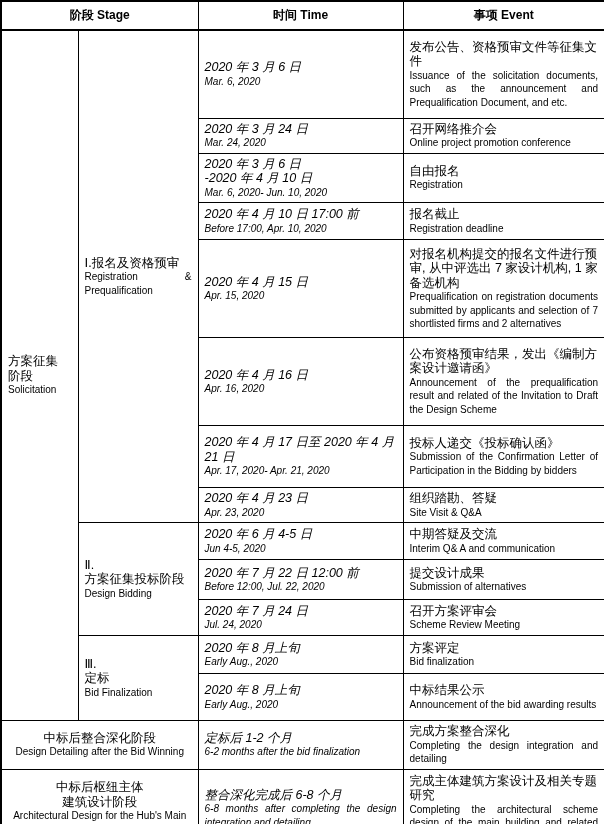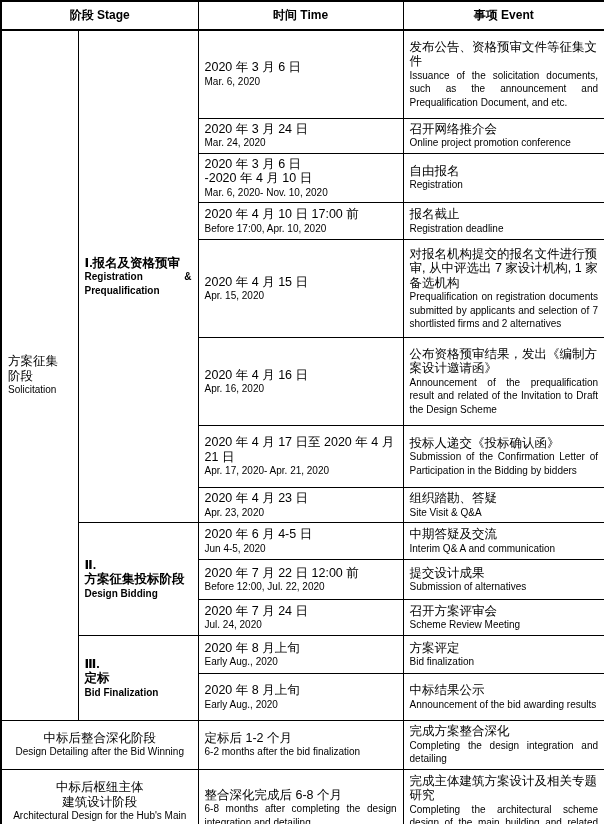--- a/index.html
+++ b/index.html
@@ -51,29 +51,29 @@
     text-justify: inter-word;
   }
   td.stage-outer {
     text-align: left;
     padding: 2px 3px 2px 5px;
     margin-left: 44px;
   }
   td.stage-sub {
     text-align: left;
     padding: 2px 4px 2px 8px;
-    font-weight: bold;
   }
   td.stage-full {
     text-align: center;
     padding: 1px 4px;
   }
   td.time-cell {
     text-align: left;
     padding: 2px 6px 2px 9px;
+    font-style: italic;
   }
   td.event-cell {
     text-align: left;
     padding: 2px 5px;
   }
 </style>
 </head>
 <body>
 
 <div class="page">
@@ -120,21 +120,21 @@
     <td class="event-cell">
       <div class="zh">召开网络推介会</div>
       <div class="en just">Online project promotion conference</div>
     </td>
   </tr>
 
   <tr style="height:42px">
     <td class="time-cell">
       <div class="zh">2020 年 3 月 6 日
 -2020 年 4 月 10 日</div>
-      <div class="en">Mar. 6, 2020- Nov. 10, 2020</div>
+      <div class="en">Mar. 6, 2020- Jun. 10, 2020</div>
     </td>
     <td class="event-cell">
       <div class="zh">自由报名</div>
       <div class="en just">Registration</div>
     </td>
   </tr>
 
   <tr style="height:37px">
     <td class="time-cell">
       <div class="zh">2020 年 4 月 10 日 17:00 前</div>

